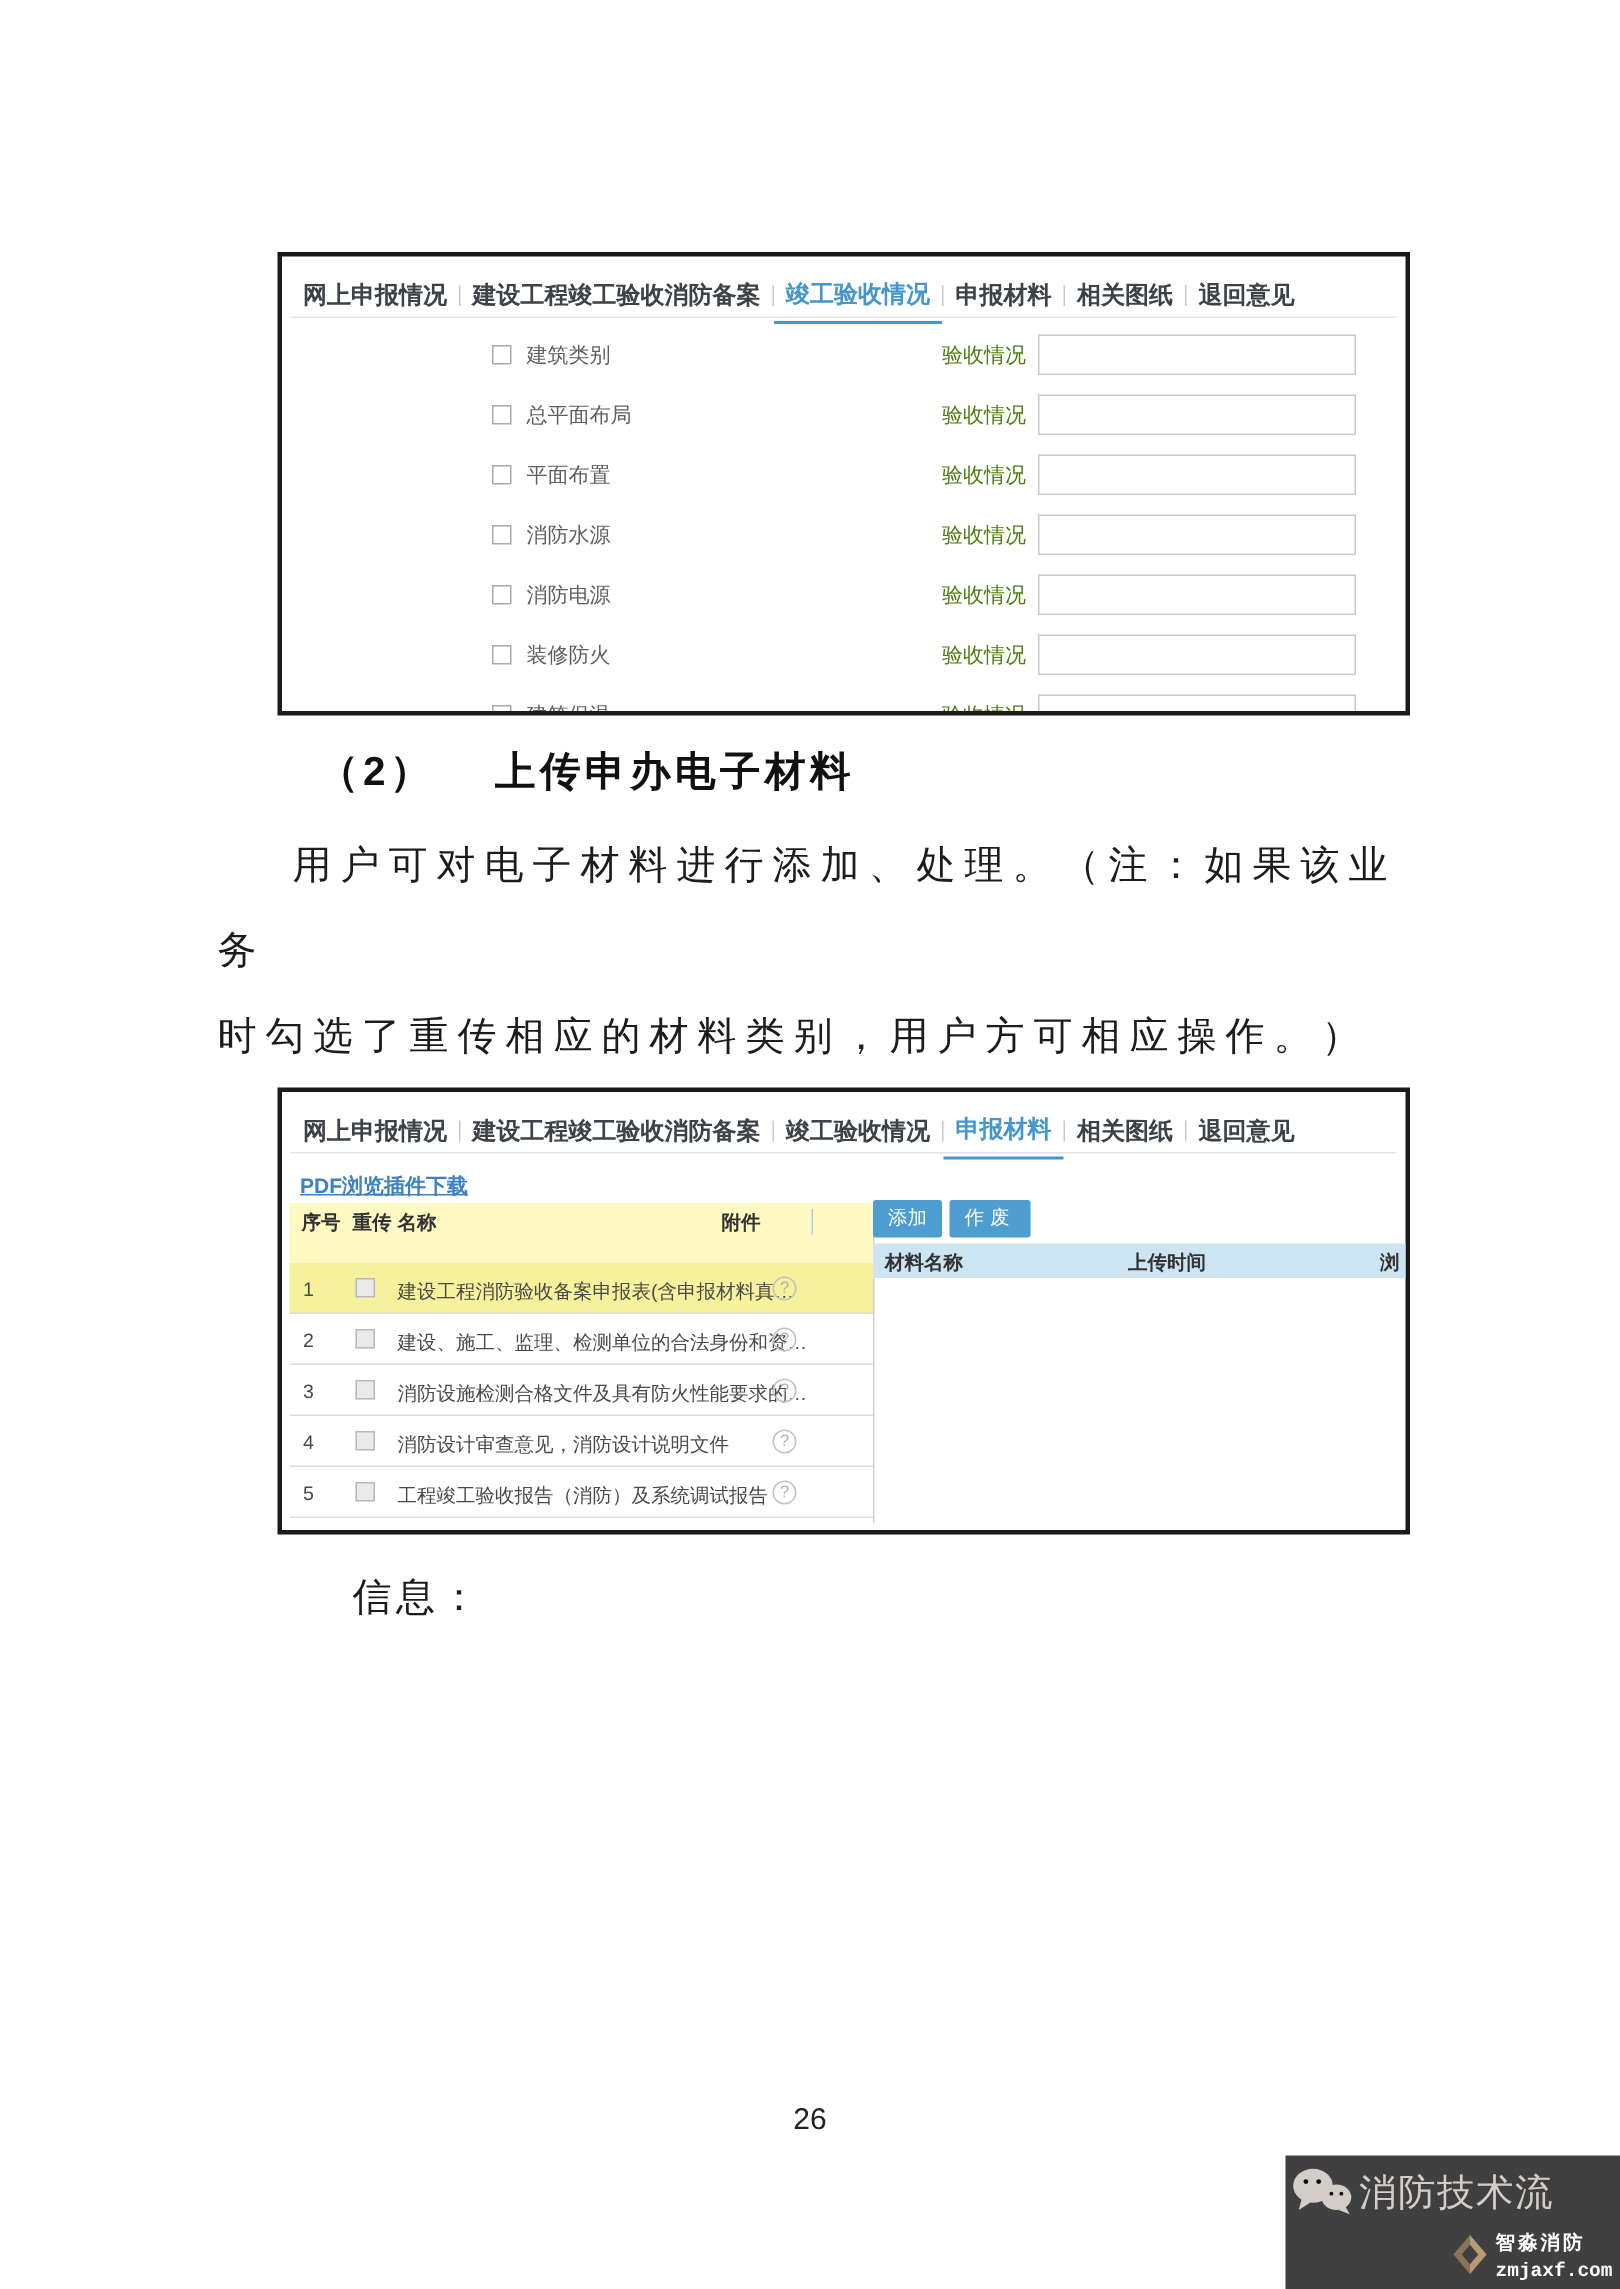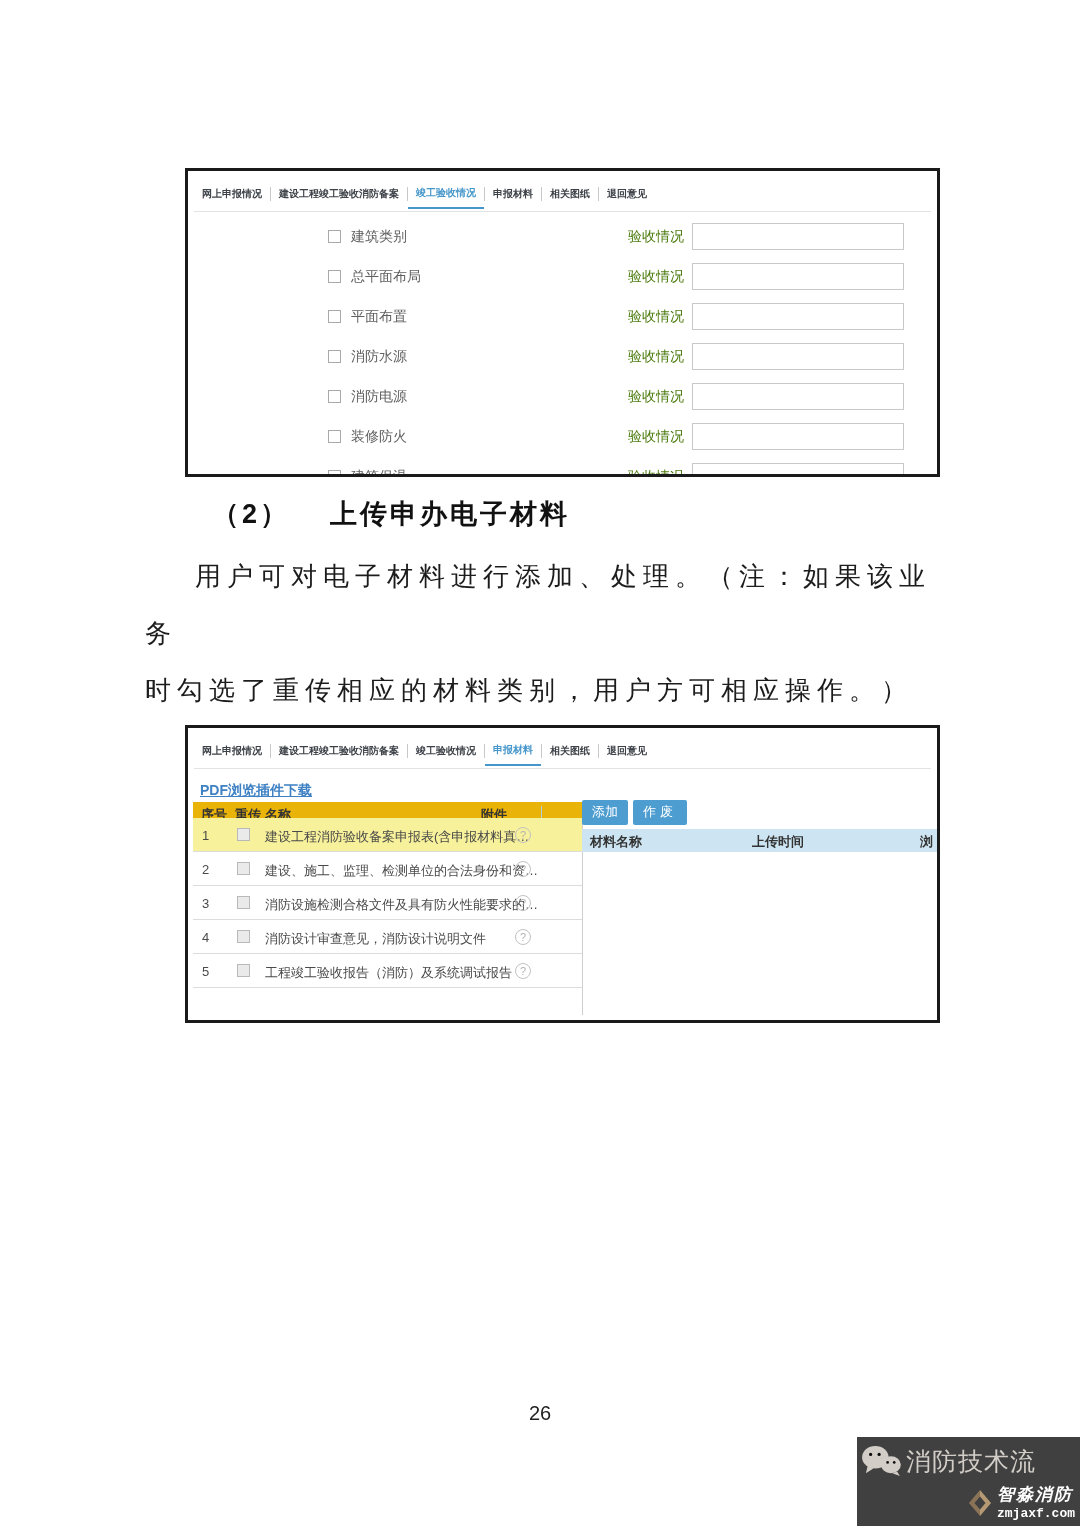--- a/index.html
+++ b/index.html
@@ -9,21 +9,21 @@
 
   
   .shot{position:absolute;left:185px;width:755px;background:#fff;
         border:3px solid #1a1a1a;overflow:hidden;}
   #shot1{top:168px;height:309px;}
   #shot2{top:725px;height:298px;}
 
   
   .tabbar{position:relative;margin:7px 6px 0 6px;height:34px;
           border-bottom:1px solid #e3e3e3;white-space:nowrap;}
-  .tab{display:inline-block;font-weight:bold;font-size:10px;color:#3d4248;
+  .tab{display:inline-block;font-weight:bold;font-size:16px;color:#3d4248;
        padding:8px 8px 7px 8px;vertical-align:middle;cursor:default;}
   .tab.active{color:#4596ca;border-bottom:2px solid #4596ca;}
   .tabsep{display:inline-block;width:1px;height:14px;background:#c9c9c9;
           vertical-align:middle;}
 
   
   .s1rows{position:absolute;left:0;top:47px;width:100%;}
   .s1row{position:relative;height:40px;}
   .cbx{position:absolute;width:13px;height:13px;border:1px solid #a9a9a9;
        background:#fff;}
@@ -31,21 +31,21 @@
   .s1label{position:absolute;left:163px;top:10px;font-size:14px;color:#5f5f5f;}
   .s1status{position:absolute;left:440px;top:10px;font-size:14px;color:#4d7c0f;}
   .s1input{position:absolute;left:504px;top:5px;width:212px;height:27px;
            border:1px solid #c9c9c9;background:#fff;outline:none;}
 
   
   .pdflink{position:absolute;left:12px;top:54px;font-size:14px;font-weight:bold;
            color:#3f82c4;text-decoration:underline;cursor:pointer;}
   .ltable{position:absolute;left:5px;top:74px;width:390px;bottom:5px;
           border-right:1px solid #cfcfcf;}
-  .lheader{height:16px;background:#eab308;position:relative;font-size:13px;
+  .lheader{height:40px;background:#fef9c3;position:relative;font-size:13px;
            color:#333;font-weight:bold;padding-left:40px;}
   .lheader span{position:absolute;top:4px;}
   .lh-num{left:8px;} .lh-re{left:42px;} .lh-name{left:72px;} .lh-att{left:288px;}
   .lh-div{position:absolute;left:348px;top:3px;width:1px;height:17px;background:#aecfe2;}
   .lrow{height:34px;border-bottom:1px solid #dcdcdc;position:relative;
         font-size:13px;color:#4a4a4a;background:#fff;}
   .lrow.hl{background:#f7f19b;}
   .lnum{position:absolute;left:9px;top:10px;}
   .lrow .cbx{left:44px;top:10px;background:#eaeaea;border-color:#b9b9b9;}
   .lname{position:absolute;left:72px;top:10px;width:240px;white-space:nowrap;}
@@ -75,21 +75,21 @@
   .pagenum{position:absolute;left:0;right:0;top:1402px;text-align:center;
            font-size:20px;color:#222;}
 
   
   .wm{position:absolute;left:857px;top:1437px;width:223px;height:89px;
       background:#404040;}
   .wm-r1{position:absolute;left:3px;top:7px;display:flex;align-items:center;}
   .wm-brand{color:#d2cdc7;font-size:25px;letter-spacing:1px;margin-left:4px;}
   .wm-r2{position:absolute;right:5px;bottom:5px;display:flex;align-items:center;}
   .wm-col{display:flex;flex-direction:column;margin-left:5px;}
-  .wm-company{color:#fff;font-size:17px;font-weight:bold;letter-spacing:2px;line-height:22px;font-style:italic;}
+  .wm-company{color:#fff;font-size:13px;font-weight:bold;letter-spacing:2px;line-height:22px;}
   .wm-site{color:#fff;font-size:13px;font-weight:bold;line-height:15px;
            font-family:"Liberation Mono",monospace;}
 </style>
 </head>
 <body>
 
 <div class="shot" id="shot1">
   <div class="tabbar">
     <span class="tab">网上申报情况</span><span class="tabsep"></span><span class="tab">建设工程竣工验收消防备案</span><span class="tabsep"></span><span class="tab active">竣工验收情况</span><span class="tabsep"></span><span class="tab">申报材料</span><span class="tabsep"></span><span class="tab">相关图纸</span><span class="tabsep"></span><span class="tab">退回意见</span>
   </div>
@@ -199,20 +199,21 @@
     <span class="btn">添加</span><span class="btn void">作废</span>
     <div class="rheader">
       <span class="rh-name">材料名称</span>
       <span class="rh-time">上传时间</span>
       <span class="rh-browse">浏</span>
     </div>
   </div>
 </div>
 
 <div class="bullet">
+  <div class="l2">信息：</div>
 </div>
 
 <div class="pagenum">26</div>
 
 <div class="wm">
   <div class="wm-r1">
     <svg width="42" height="34" viewBox="0 0 44 36">
       <ellipse cx="16" cy="14" rx="14" ry="12" fill="#d2cdc7"></ellipse>
       <path d="M8 23 L6 31 L14 26 Z" fill="#d2cdc7"></path>
       <circle cx="11" cy="11" r="1.7" fill="#0d0d0d"></circle>

